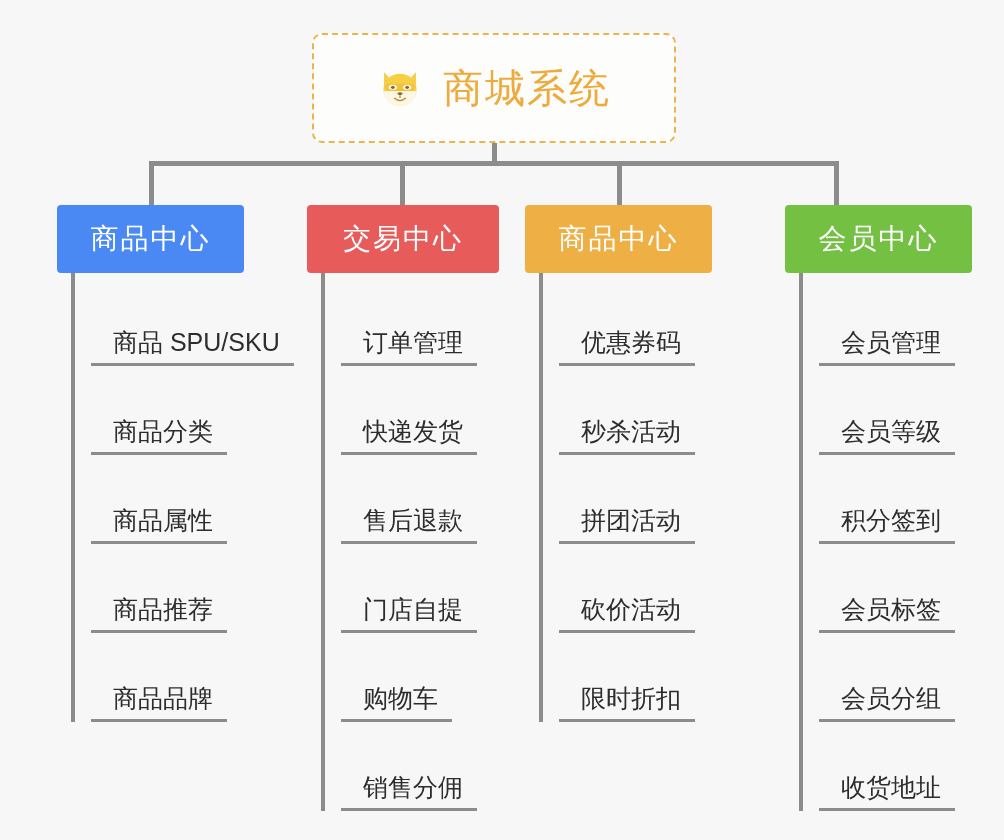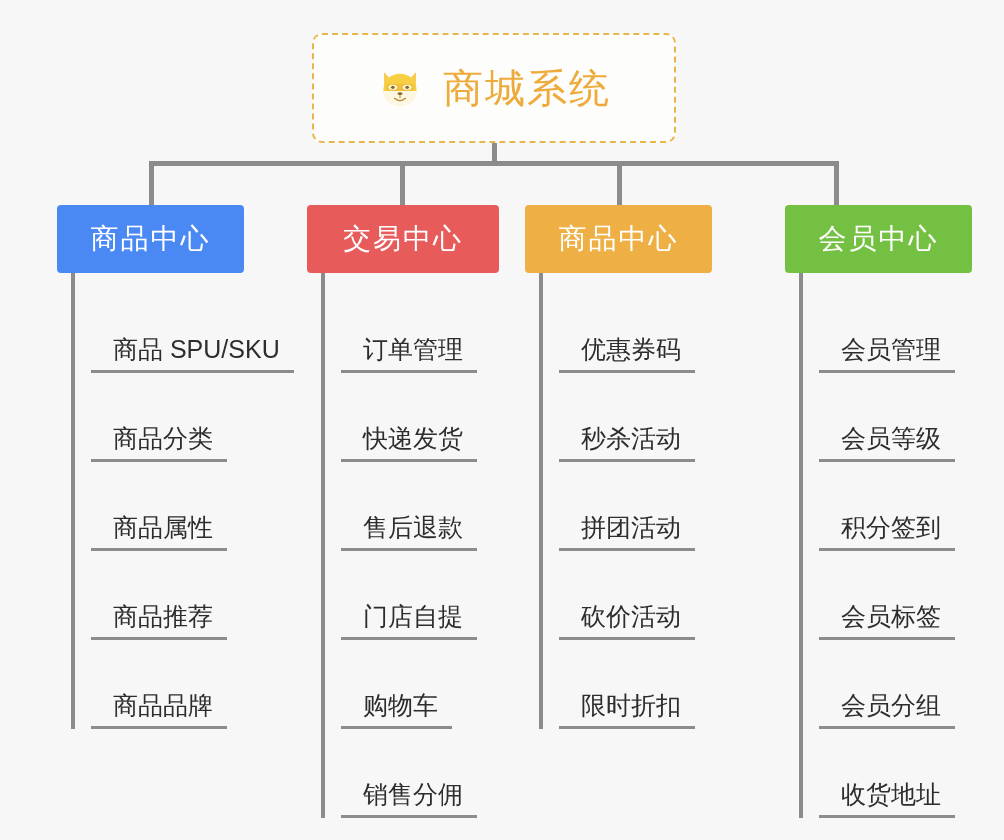--- a/index.html
+++ b/index.html
@@ -84,21 +84,21 @@
   .col-3 .cat-header { width: 187px; }
   .col-4 .cat-header { width: 187px; }
 
   
   .leaf-list {
     position: relative;
     margin-top: 0;
     padding-left: 16px;
     border-left: 4px solid #8c8c8c;
     margin-left: 14px;
-    padding-top: 11px;
+    padding-top: 4px;
   }
   .leaf-item {
     height: 89px;
     display: flex;
     align-items: flex-end;
     box-sizing: border-box;
   }
   .leaf-text {
     display: inline-block;
     font-size: 25px;

